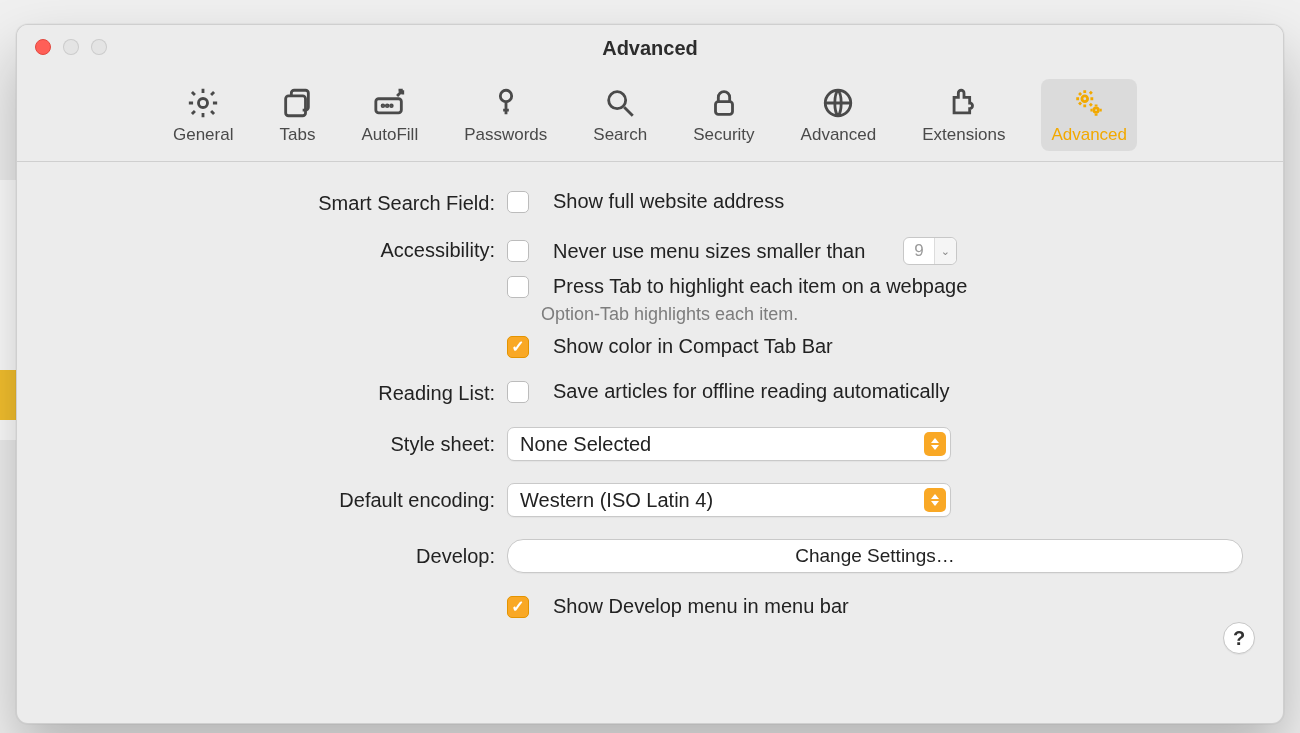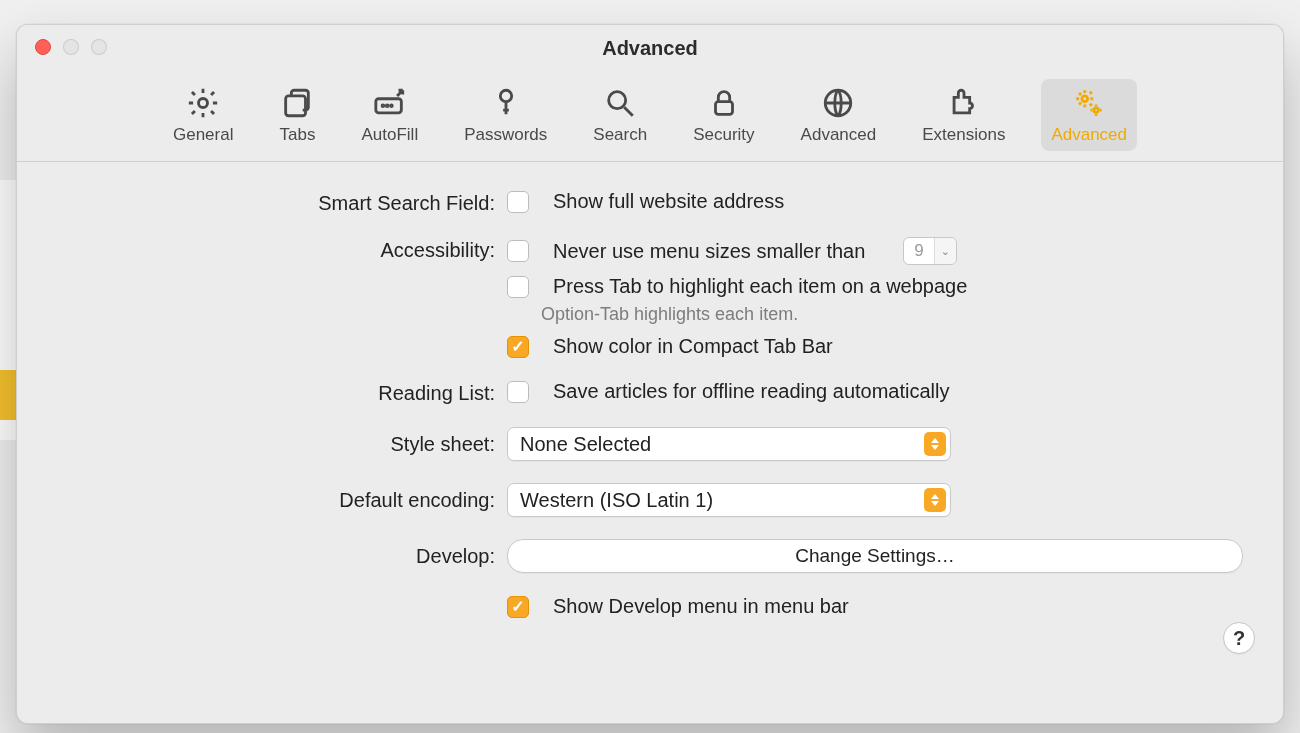--- a/index.html
+++ b/index.html
@@ -403,21 +403,21 @@
           <span>None Selected</span>
           <span class="sel-arrows"></span>
         </div>
       </div>
     </div>
 
     <div class="row gap-lg">
       <div class="label-col" style="padding-top:6px;">Default encoding:</div>
       <div class="field-col">
         <div class="select">
-          <span>Western (ISO Latin 1)</span>
+          <span>Western (ISO Latin 4)</span>
           <span class="sel-arrows"></span>
         </div>
       </div>
     </div>
 
     <div class="row gap-lg">
       <div class="label-col" style="padding-top:6px;">Develop:</div>
       <div class="field-col">
         <div class="button">
           <span>Change Settings…</span>

